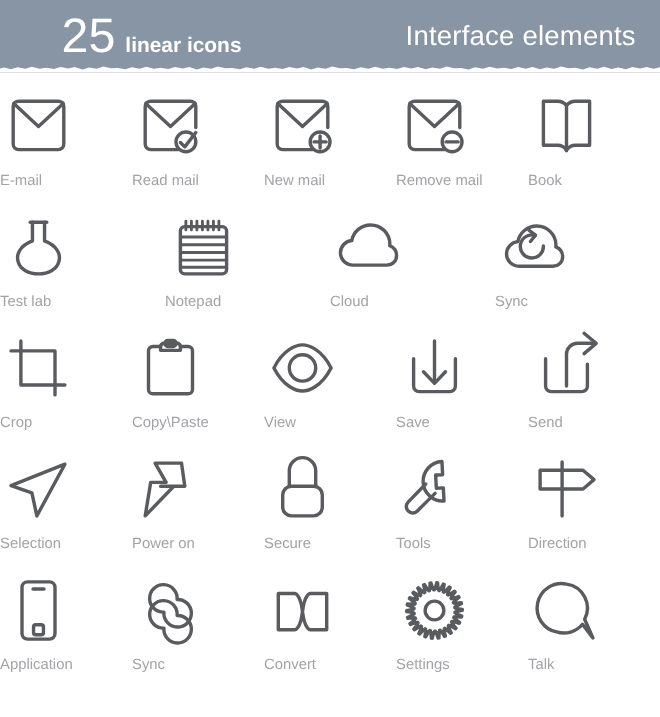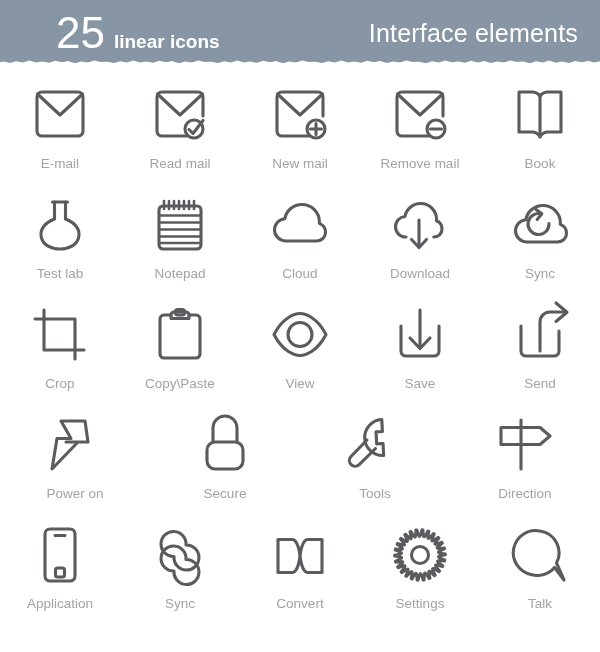--- a/index.html
+++ b/index.html
@@ -74,21 +74,21 @@
   }
   .grid-row {
     display: flex;
     width: 600px;
     height: 110px;
   }
   .cell {
     flex: 1 1 20%;
     display: flex;
     flex-direction: column;
-    align-items: center;
+    align-items: flex-start;
     justify-content: flex-start;
     box-sizing: border-box;
   }
   .icon-box {
     width: 70px;
     height: 72px;
     display: flex;
     align-items: center;
     justify-content: center;
   }
@@ -235,32 +235,20 @@
       <div class="icon-box">
         <svg width="58" height="58" viewBox="0 0 58 58">
           <path class="ico" d="M15,44 C8.5,44 3.5,39 3.5,32.8 C3.5,27 8,22.2 13.8,21.7
              C15.3,13.6 22.4,7.5 31,7.5 C40.6,7.5 48.4,15.3 48.4,24.9 C48.4,25.4 48.4,25.9 48.3,26.4
              C52,27.8 54.5,31.3 54.5,35.4 C54.5,40.1 51,44 45.5,44 Z"></path>
         </svg>
       </div>
       <div class="cap">Cloud</div>
     </div>
 
-    <div class="cell">
-      <div class="icon-box">
-        <svg width="58" height="58" viewBox="0 0 58 58">
-          <path class="ico" d="M15,40 C9,40 4.5,35.5 4.5,29.8 C4.5,24.4 8.6,20 13.9,19.5
-             C15.3,12.1 21.8,6.5 29.6,6.5 C38.4,6.5 45.5,13.6 45.5,22.4 C45.5,22.9 45.5,23.3 45.4,23.8
-             C48.8,25.1 51,28.3 51,32.1 C51,36.4 47.8,40 42.8,40"></path>
-          <path class="ico" d="M28,23 L28,50"></path>
-          <path class="ico" d="M20.5,42.5 L28,50.5 L35.5,42.5"></path>
-        </svg>
-      </div>
-      <div class="cap">Download</div>
-    </div>
 
     <div class="cell">
       <div class="icon-box">
         <svg width="58" height="58" viewBox="0 0 58 58">
           <path class="ico" d="M16,45 C9.5,45 4.5,40 4.5,33.8 C4.5,28 9,23.2 14.8,22.7
              C16.3,14.6 23.4,8.5 32,8.5 C41.6,8.5 49.4,16.3 49.4,25.9 C49.4,26.4 49.4,26.9 49.3,27.4
              C53,28.8 55.5,32.3 55.5,36.4 C55.5,41.1 52,45 46.5,45 Z"></path>
           <path class="ico" d="M38,26.5 A10.5,10.5 0 1,1 30.5,17"></path>
           <path class="ico" d="M25,12.5 L30.8,16.8 L26.2,22.5"></path>
         </svg>
@@ -322,20 +310,28 @@
           <path class="ico" d="M29,44 L29,15 A10,10 0 0,1 39,5 L55,5"></path>
           <path class="ico" d="M45,-4 L56,5.2 L45,14.5"></path>
         </svg>
       </div>
       <div class="cap">Send</div>
     </div>
   </div>
 
   <div class="grid-row">
 
+    <div class="cell">
+      <div class="icon-box">
+        <svg width="58" height="58" viewBox="0 0 58 58">
+          <path class="ico" d="M4,24.5 L53,5 L27.5,52 L23,31 Z"></path>
+        </svg>
+      </div>
+      <div class="cap">Selection</div>
+    </div>
 
     <div class="cell">
       <div class="icon-box">
         <svg width="58" height="58" viewBox="0 0 58 58">
           <path class="ico" d="M39,4 L15,4 L25,21.5 L11,21.5 L6,52 L32,25 L20,25 L42,25 Z"></path>
         </svg>
       </div>
       <div class="cap">Power on</div>
     </div>
 

